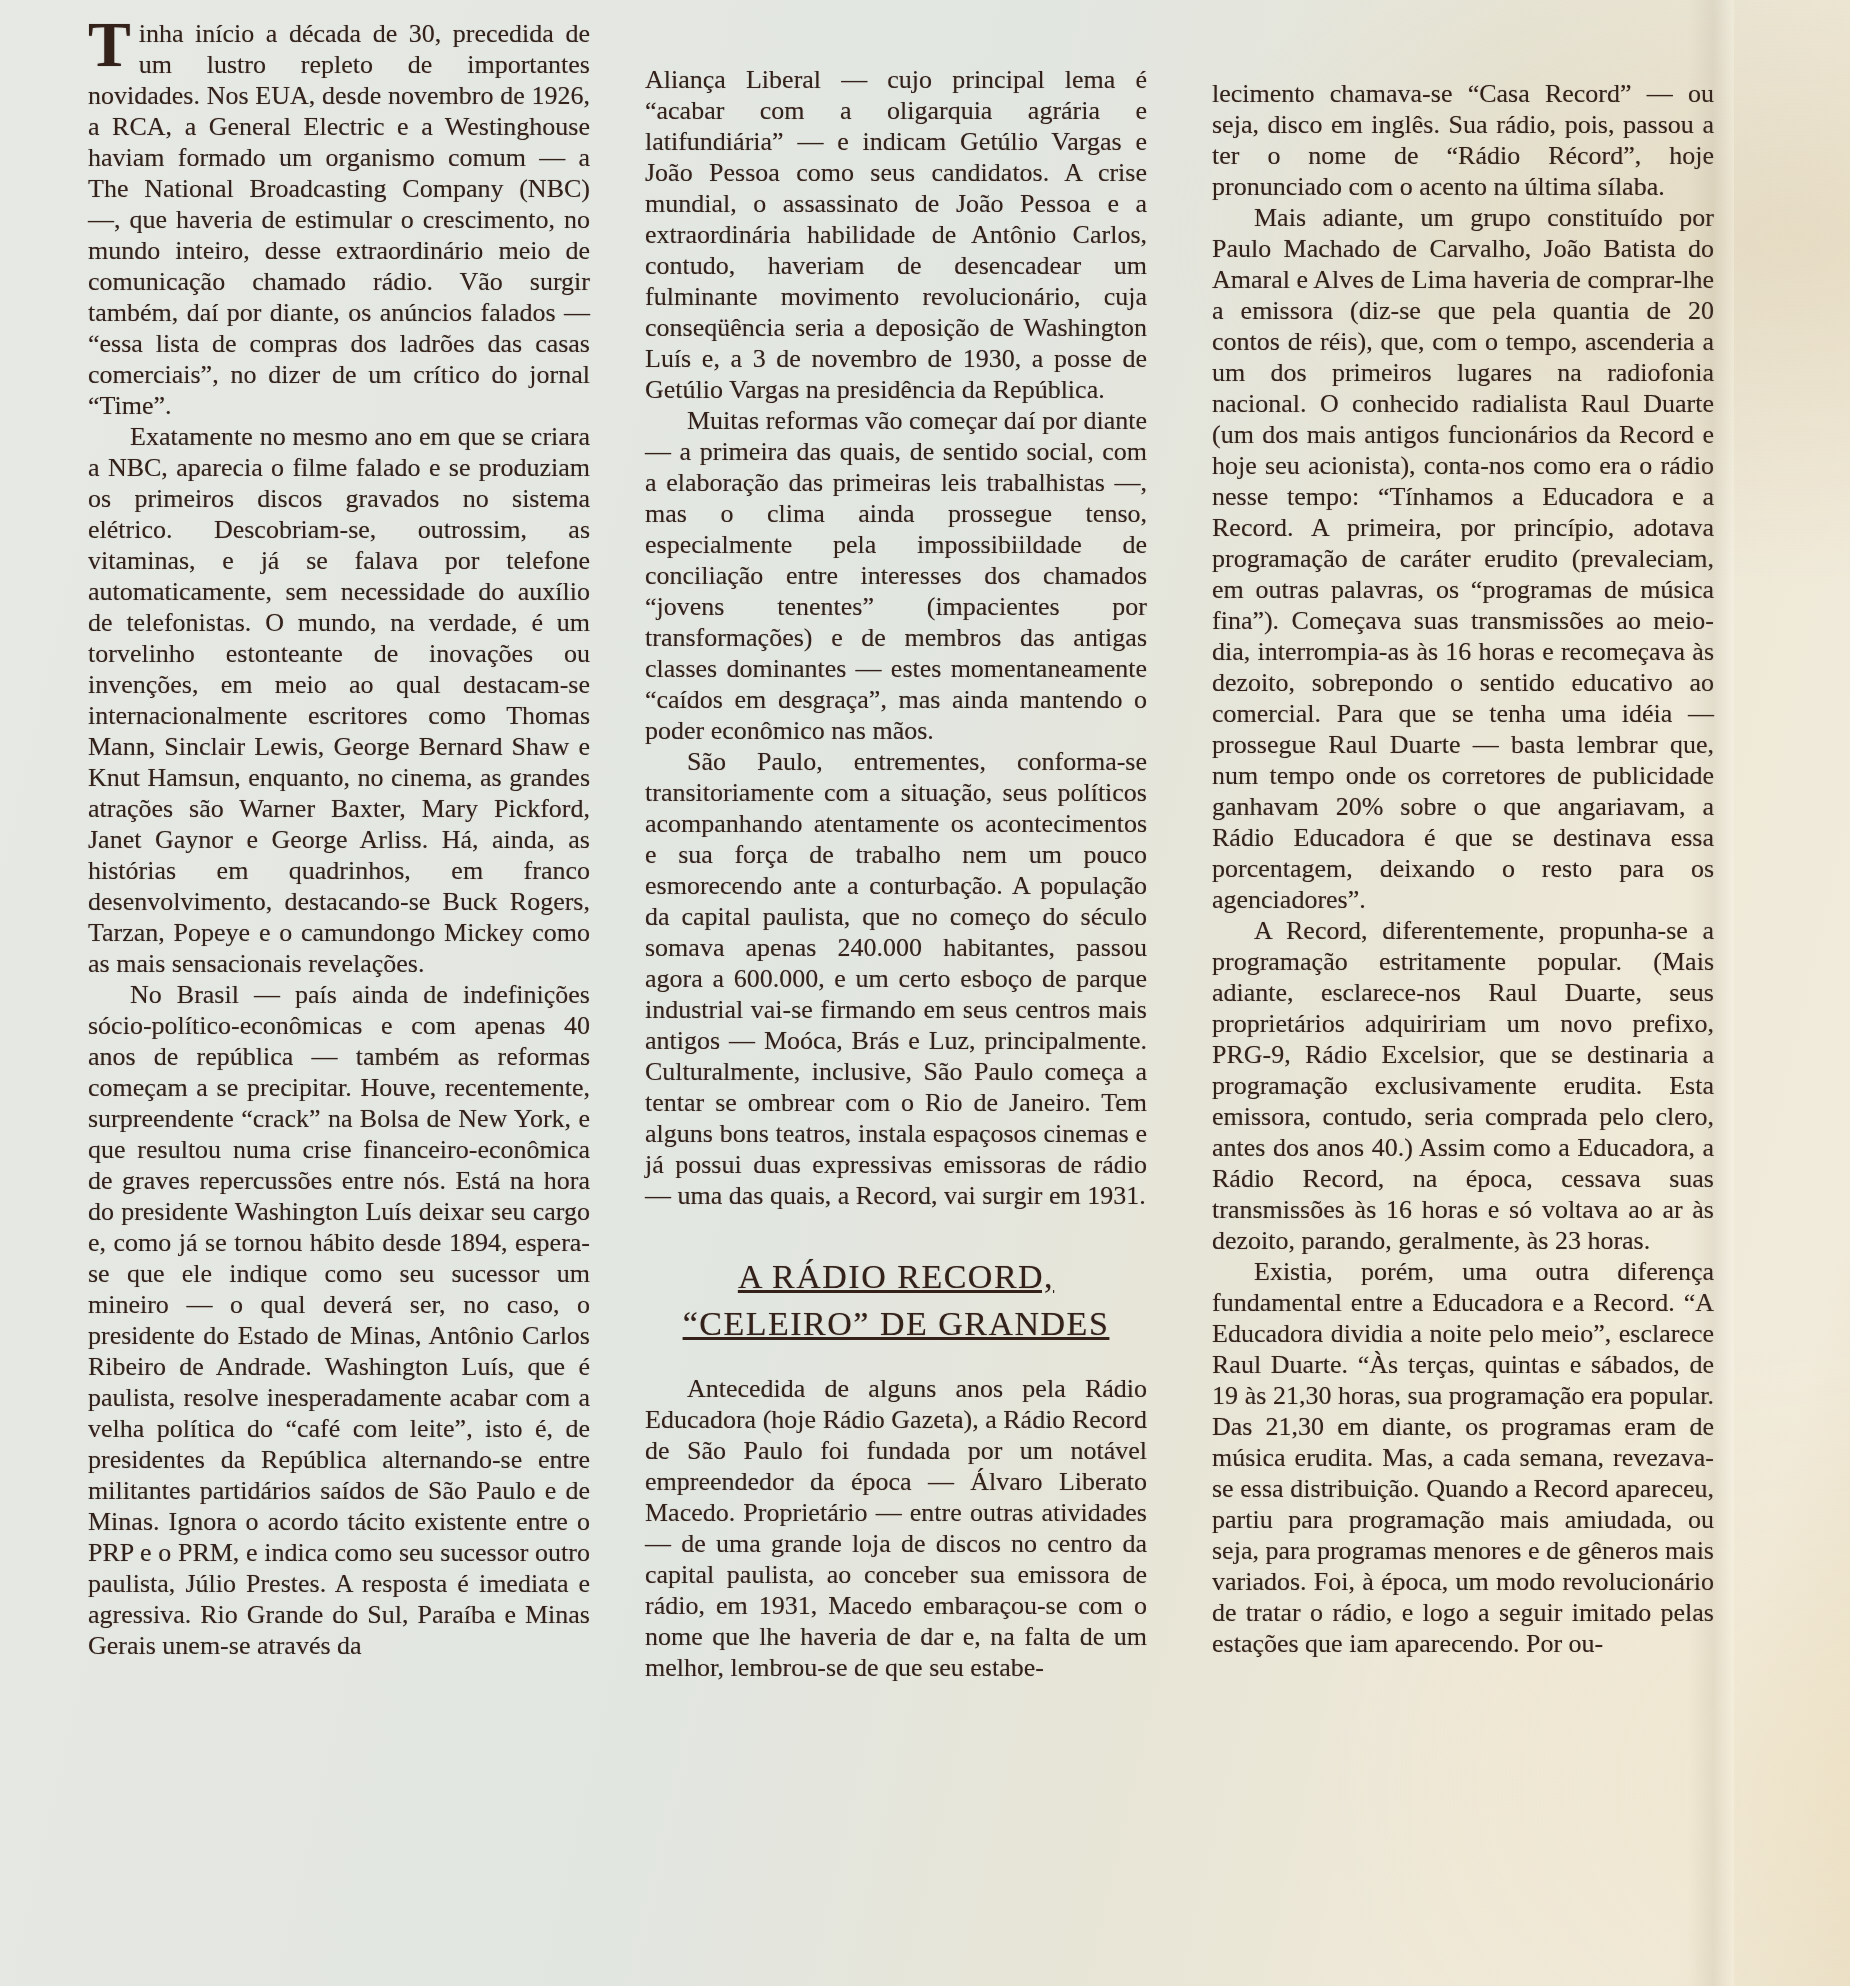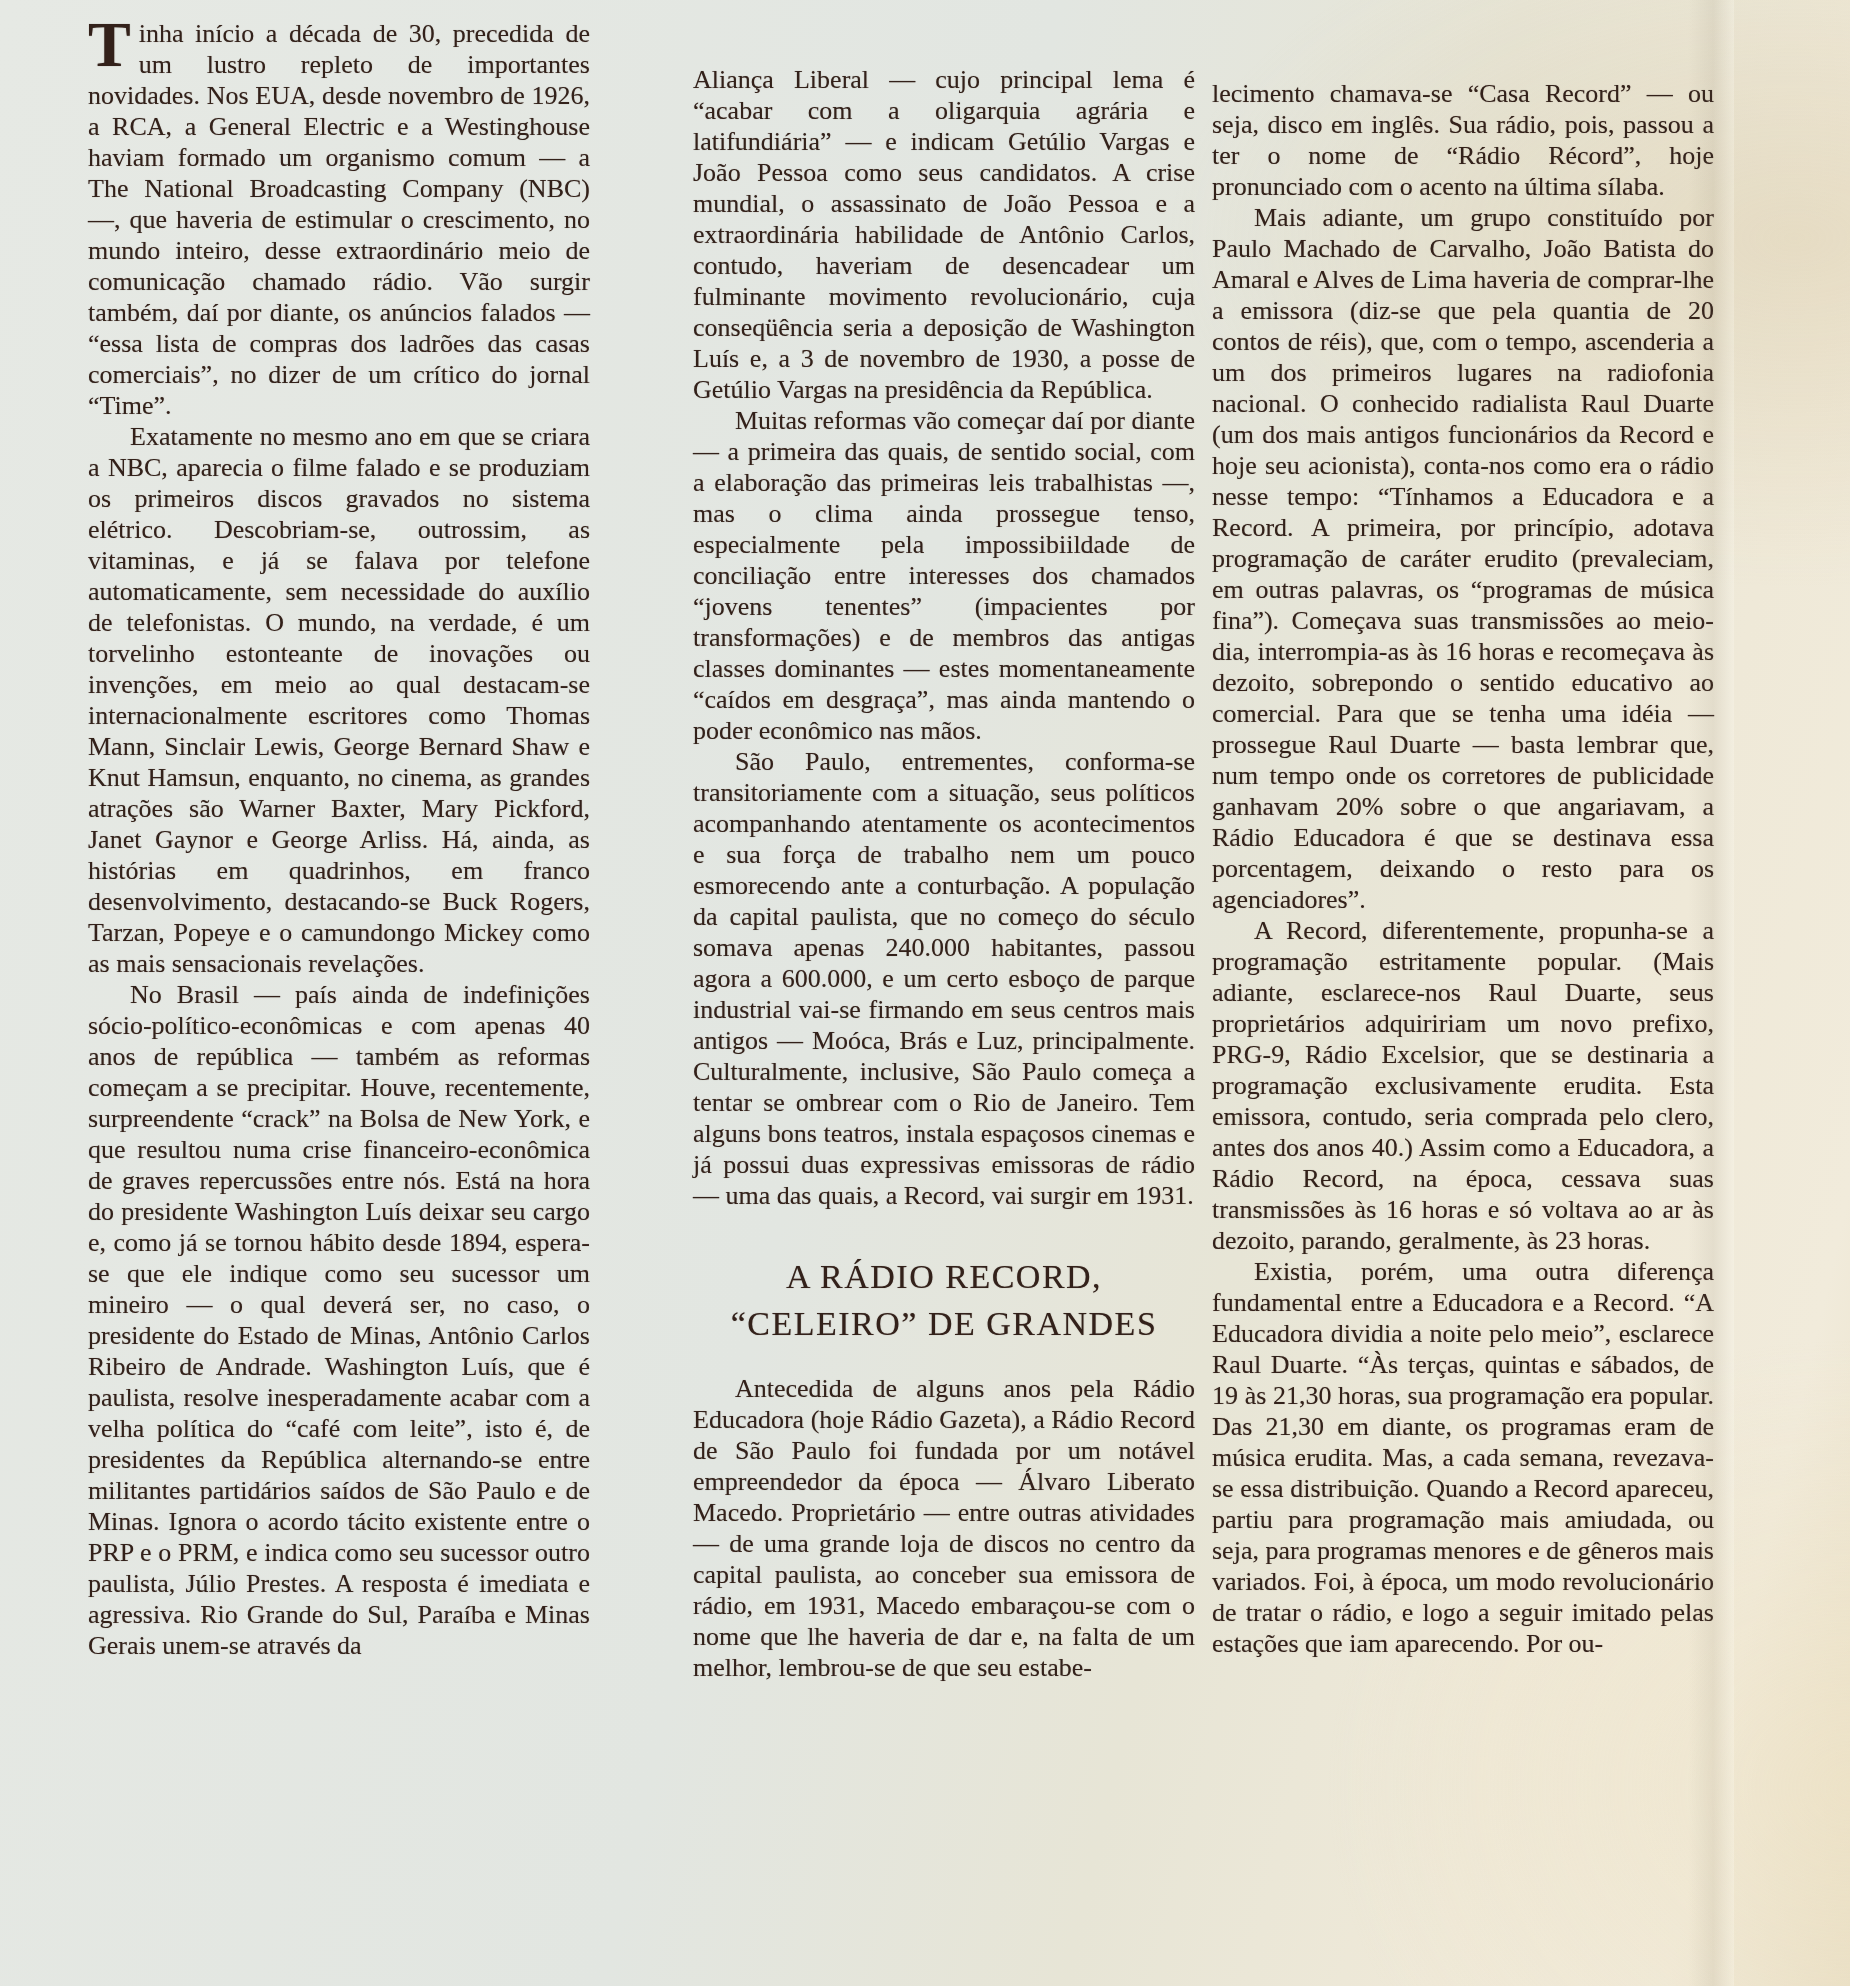--- a/index.html
+++ b/index.html
@@ -19,40 +19,40 @@
     width:502px;
     color:#33211a;
     font-size:26px;
     line-height:31px;
     text-align:justify;
     text-shadow:0 0 1px rgba(51,33,26,0.35);
   }
   .col p{margin:0;}
   .col p.indent{text-indent:42px;}
   #col1{left:88px;top:18px;}
-  #col2{left:645px;top:64px;margin-left:48px;}
+  #col2{left:645px;top:64px;}
   #col3{left:1212px;top:78px;}
   .dropcap{
     float:left;
     font-size:64px;
     line-height:50px;
     padding:2px 8px 0 0;
     font-weight:bold;
     text-shadow:0 0 1px rgba(51,33,26,0.5);
   }
   h2.section-heading{
     margin:42px 0 26px 0;
     font-size:34px;
     line-height:47px;
     font-weight:normal;
     text-align:center;
     letter-spacing:1.5px;
     text-shadow:0 0 1px rgba(51,33,26,0.45);
   }
-  h2.section-heading span{display:block;}
+  h2.section-heading span{display:block;text-decoration:underline;}
   
   .crease{
     position:absolute;top:0;right:117px;width:46px;height:100%;
     background:linear-gradient(to right, rgba(120,110,90,0) 0%, rgba(120,110,90,0.10) 55%, rgba(255,255,248,0.25) 100%);
     pointer-events:none;
   }
 </style>
 </head>
 <body>
 

